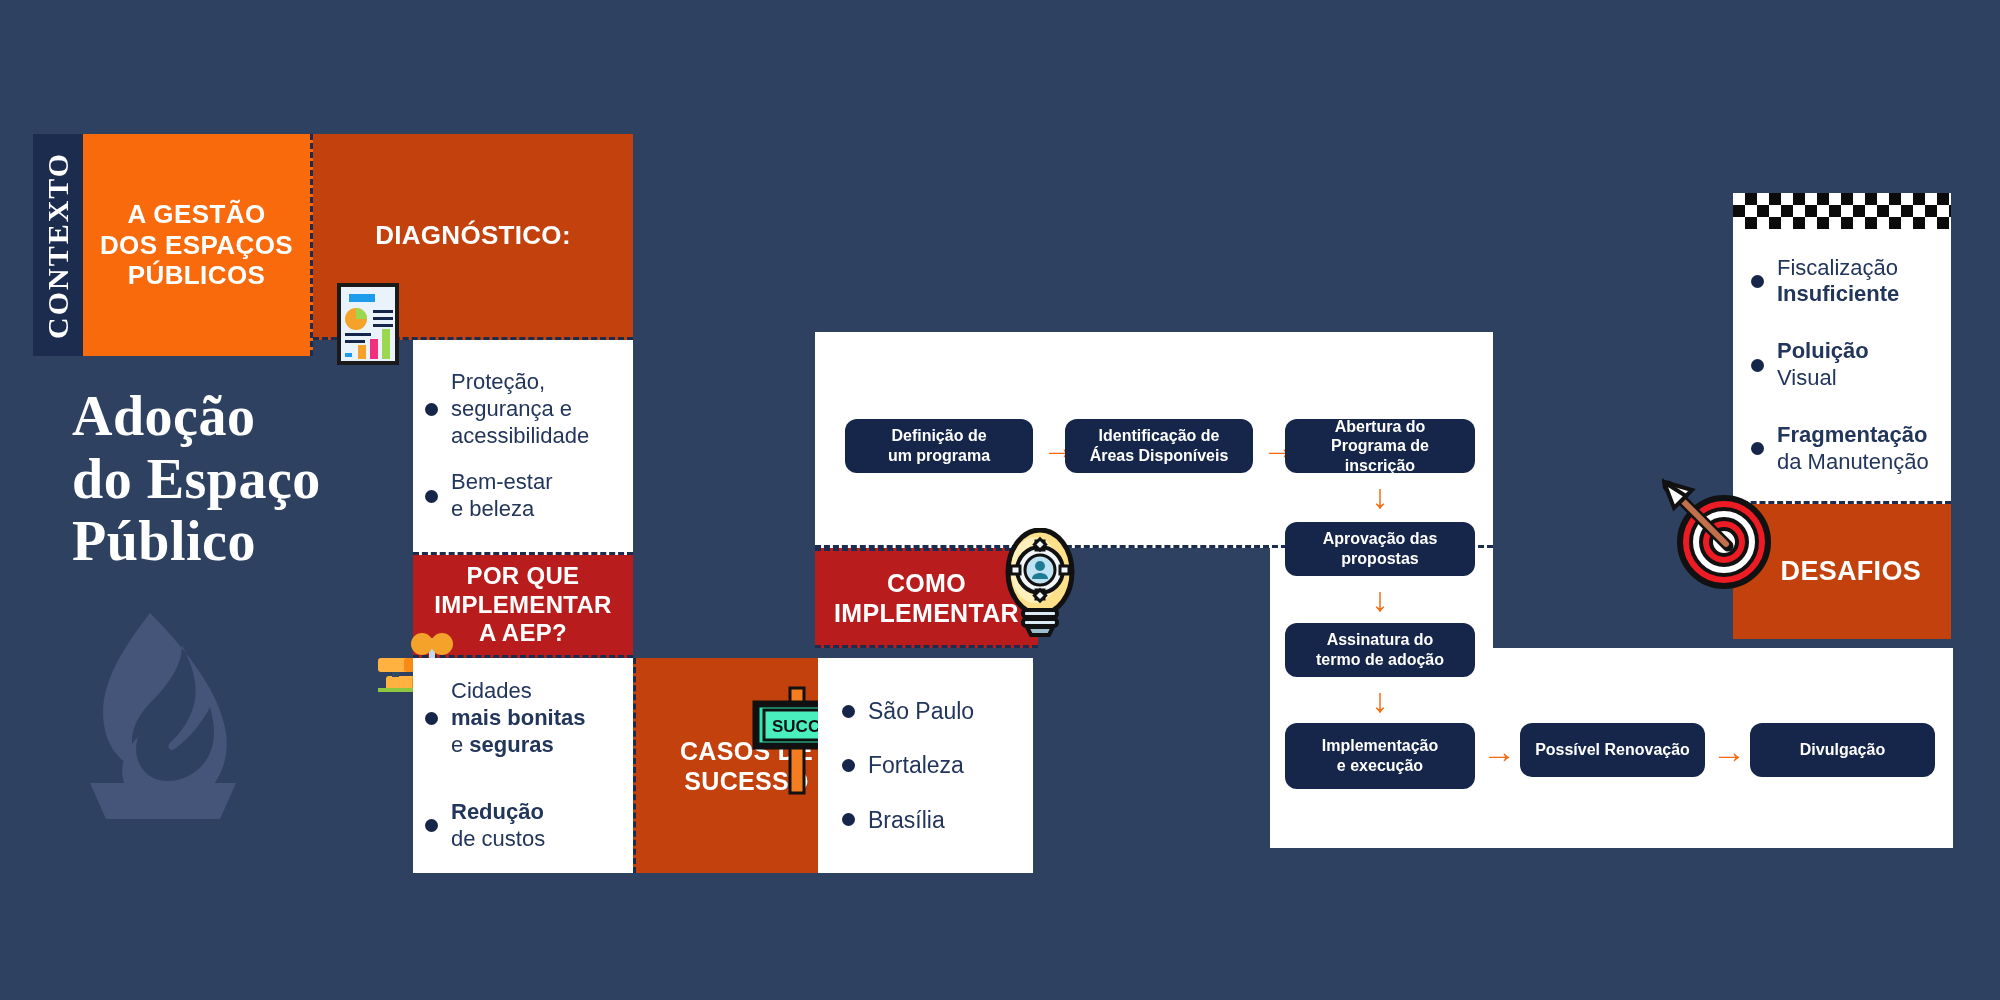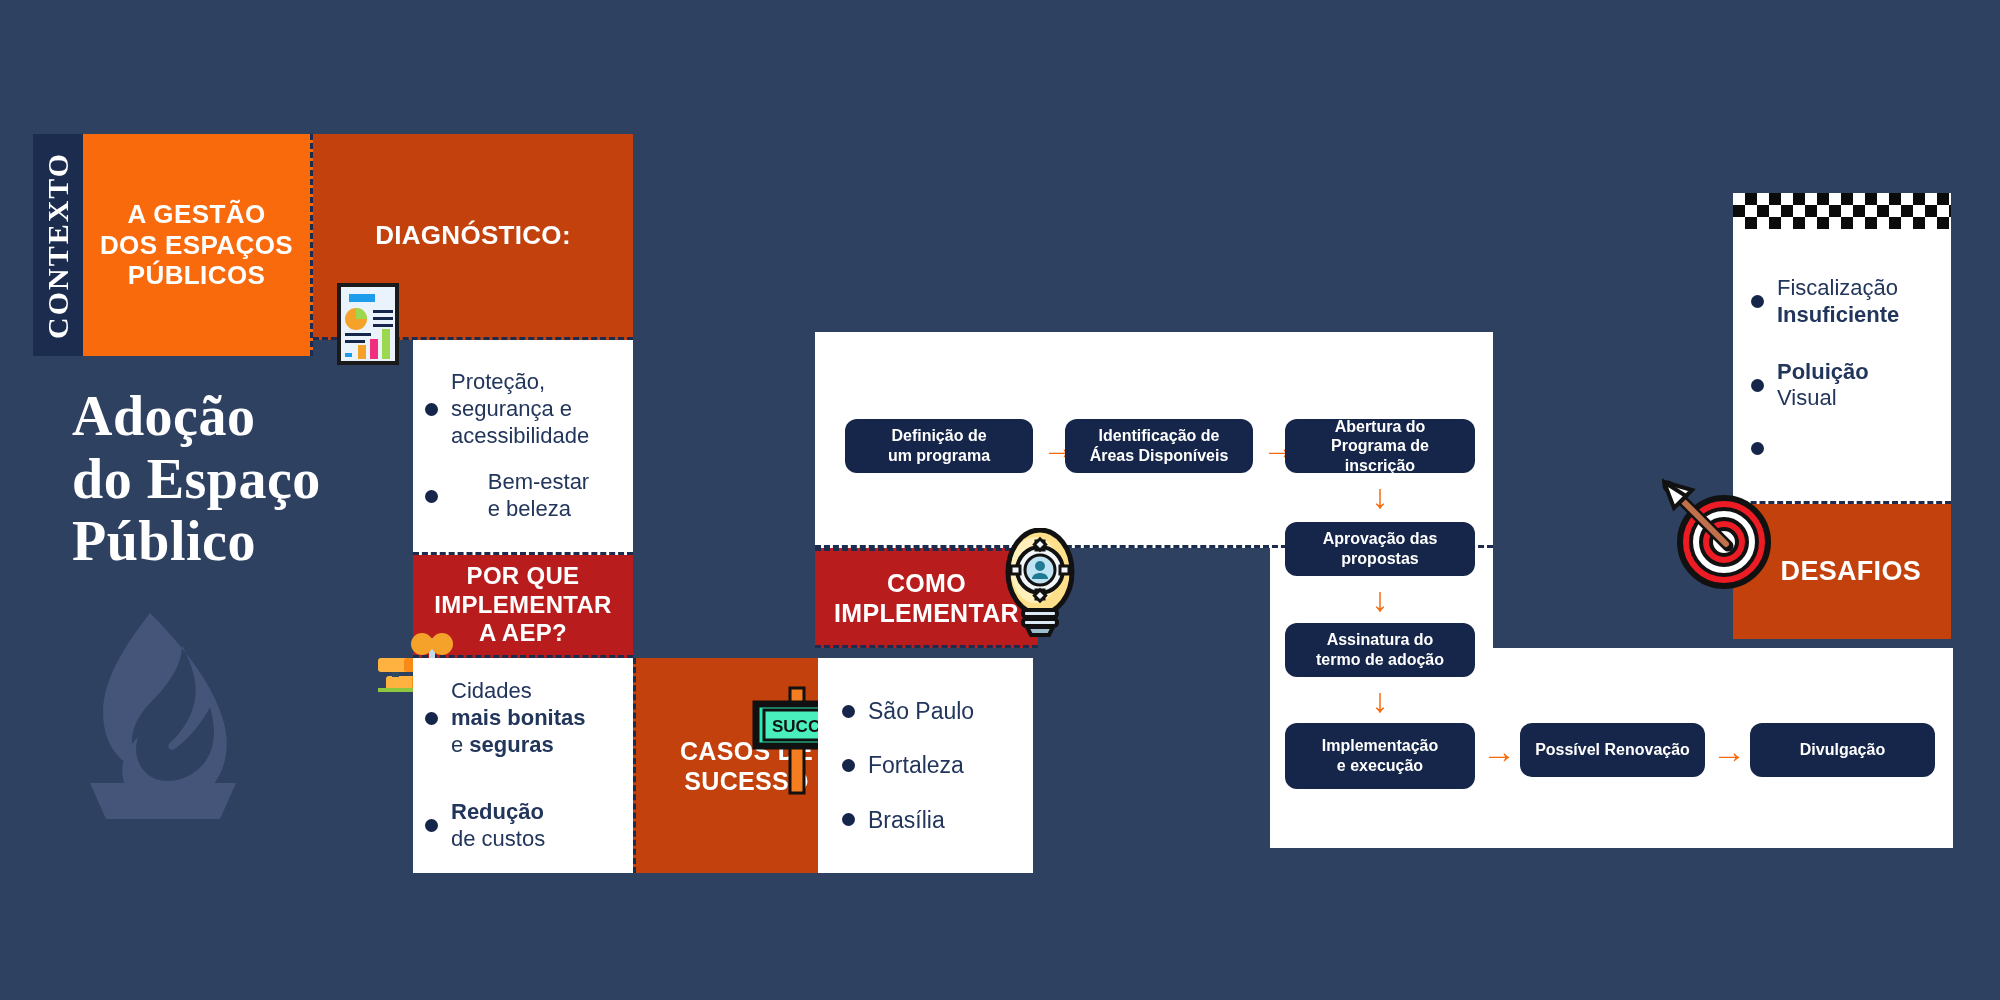--- a/index.html
+++ b/index.html
@@ -139,21 +139,21 @@
   <div class="abs panel-white dashed-b" style="left:413px;top:340px;width:220px;height:215px;display:flex;align-items:center;">
     <ul class="blist" style="padding:0 16px 0 12px;">
       <li>
         <span class="bdot"></span>
         <span class="btxt">
           <span class="lt">Proteção,</span><br>
           <span class="lt">segurança e</span><br>
           <span class="lt">acessibilidade</span>
         </span>
       </li>
-      <li style="margin-bottom:0;justify-content:space-between;">
+      <li style="margin-bottom:0;">
         <span class="bdot"></span>
         <span class="btxt">
           <span class="lt">Bem-estar</span><br>
           <span class="lt">e beleza</span>
         </span>
       </li>
     </ul>
   </div>
 
   <div class="abs panel-lightblue dashed-b" style="left:413px;top:555px;width:220px;height:103px;display:flex;align-items:center;justify-content:center;">
@@ -364,20 +364,24 @@
       </li>
       <li style="margin-bottom:30px;">
         <span class="bdot"></span>
         <span class="btxt">
           <b>Poluição</b><br>
           <span class="lt">Visual</span>
         </span>
       </li>
       <li style="margin-bottom:0;">
         <span class="bdot"></span>
+        <span class="btxt">
+          <b>Fragmentação</b><br>
+          <span class="lt">da Manutenção</span>
+        </span>
       </li>
     </ul>
   </div>
 
   <div class="abs panel-blue" style="left:1733px;top:504px;width:218px;height:135px;display:flex;align-items:center;justify-content:flex-end;padding-right:30px;">
     <div class="sec-title" style="font-size:27px;">DESAFIOS</div>
   </div>
 
   <div class="ico" style="left:1662px;top:478px;">
     <svg width="118" height="118" viewBox="0 0 118 118">

